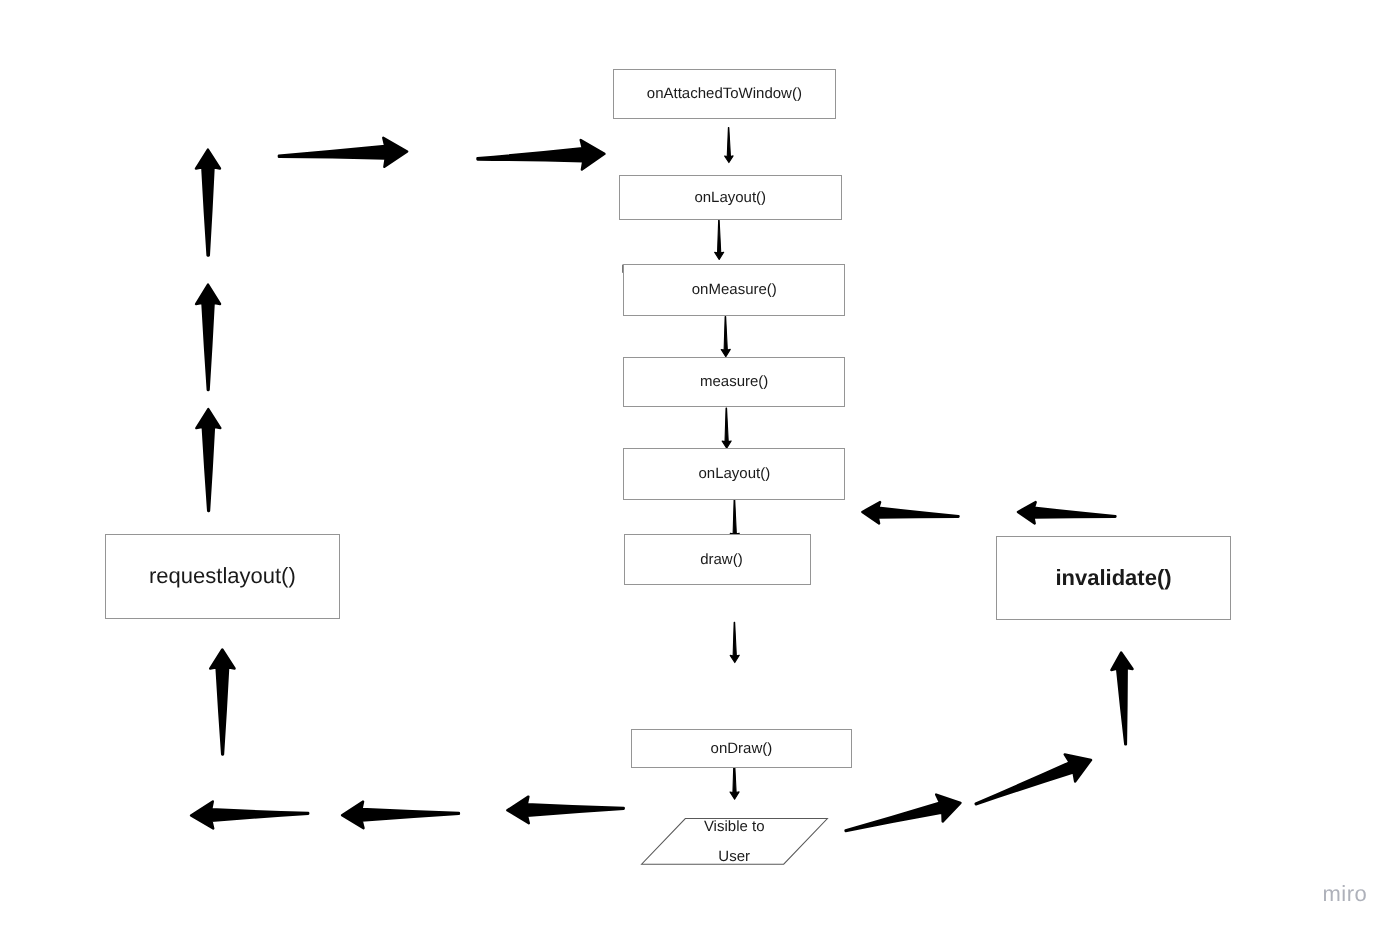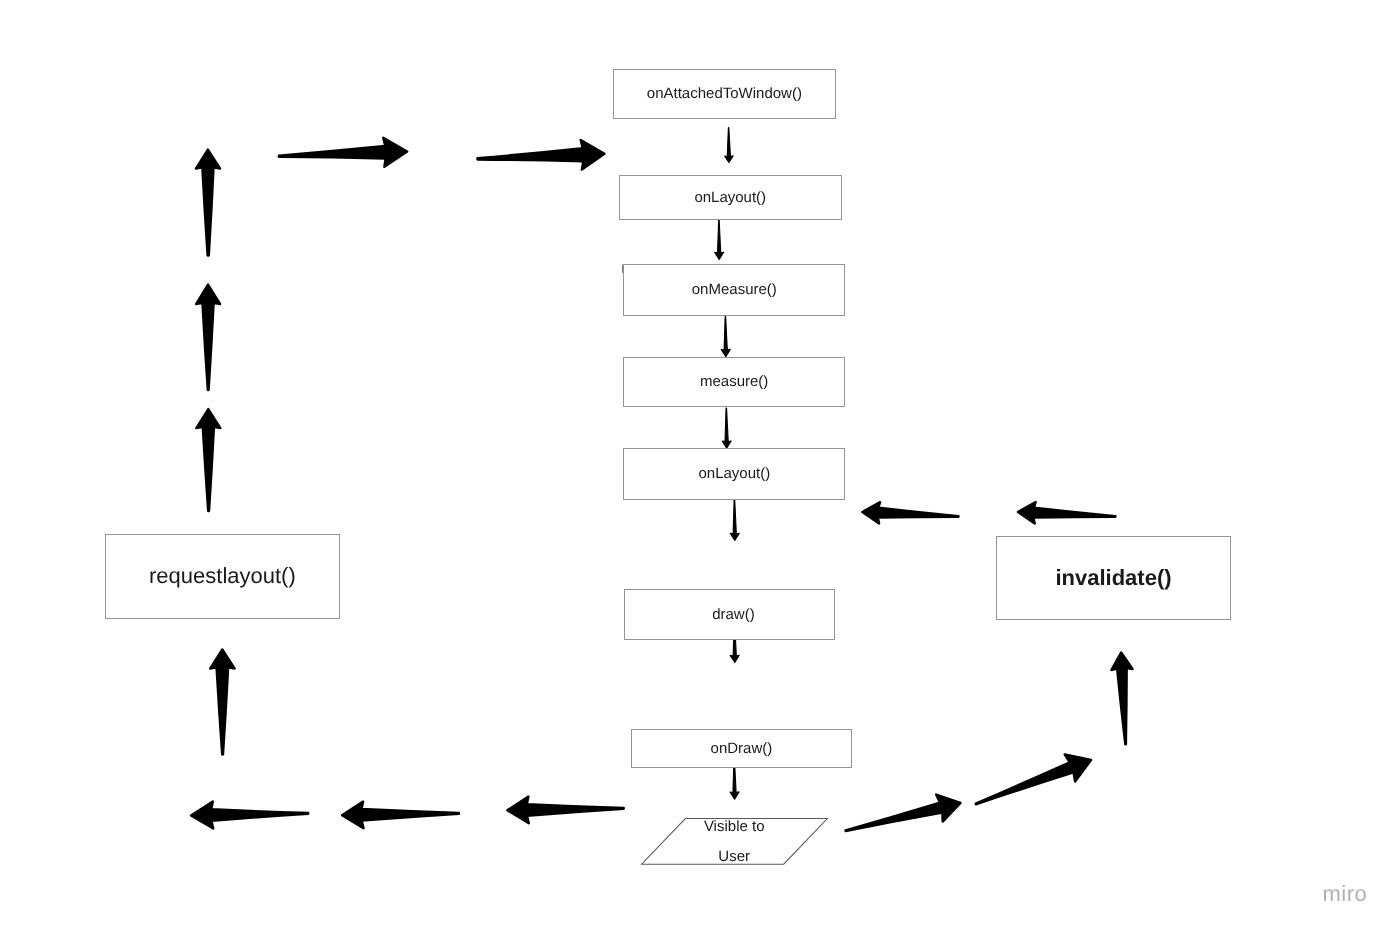--- a/index.html
+++ b/index.html
@@ -64,21 +64,21 @@
   </div>
   <div class="node rect" style="left:623.4px;top:264.3px;width:221.8px;height:52.0px;">
     <span class="lbl" style="font-size:15px">onMeasure()</span>
   </div>
   <div class="node rect" style="left:623.4px;top:357.0px;width:221.6px;height:50.2px;">
     <span class="lbl" style="font-size:15px">measure()</span>
   </div>
   <div class="node rect" style="left:623.4px;top:448.4px;width:221.9px;height:51.3px;">
     <span class="lbl" style="font-size:15px">onLayout()</span>
   </div>
-  <div class="node rect" style="left:623.9px;top:589px;width:211px;height:51.2px;padding-left:8px;">
+  <div class="node rect" style="left:623.9px;top:534px;width:187px;height:51.2px;padding-left:8px;">
     <span class="lbl" style="font-size:15px">draw()</span>
   </div>
   <div class="node rect" style="left:630.6px;top:685.4px;width:221.6px;height:39px;margin-top:44px;">
     <span class="lbl" style="font-size:15px">onDraw()</span>
   </div>
   <div class="node rect" style="left:105.0px;top:534.1px;width:234.8px;height:85px;">
     <span class="lbl" style="font-size:22px">requestlayout()</span>
   </div>
   <div class="node rect" style="left:996.0px;top:536px;width:235.0px;height:84px;font-weight:bold;">
     <span class="lbl" style="font-size:22px">invalidate()</span>

